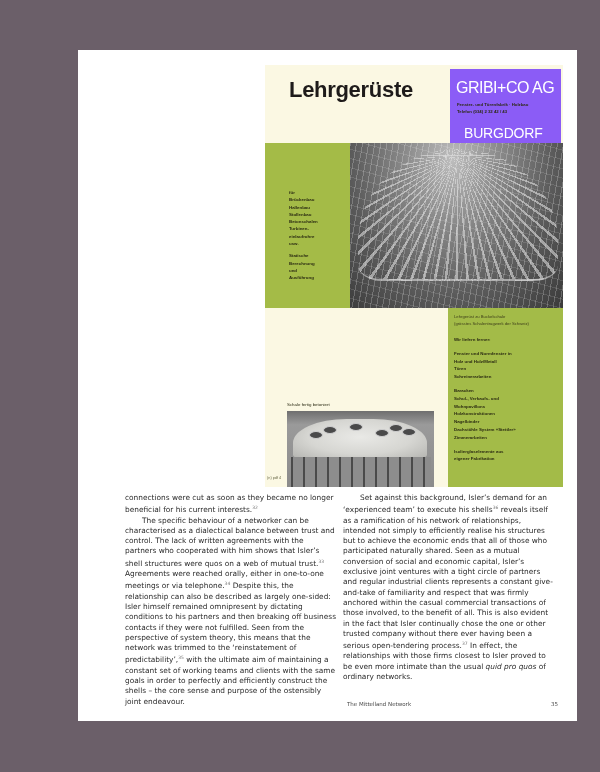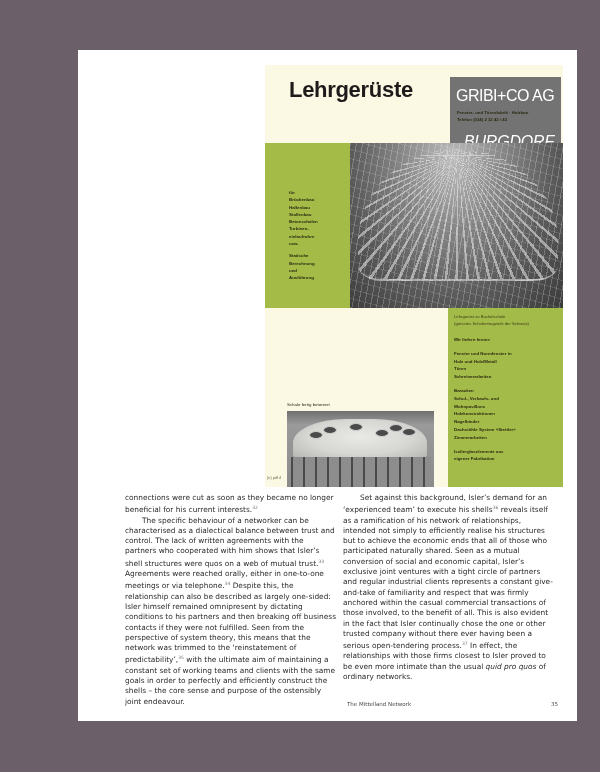--- a/index.html
+++ b/index.html
@@ -13,35 +13,35 @@
   
   .ad {
     position:absolute; left:187px; top:15px; width:298px; height:422px;
     background:#fbf8e3;
   }
   .ad-title {
     position:absolute; left:24px; top:12px; font-family:"Liberation Sans", sans-serif;
     font-weight:bold; font-size:22px; color:#1e1b1a; letter-spacing:-0.3px;
   }
   .ad-header-green {
-    position:absolute; left:185px; top:12px; width:111px; height:98px; background:#737373;
+    position:absolute; left:185px; top:4px; width:111px; height:98px; background:#8b5cf6;
   }
   .brand {
     position:absolute; left:6px; top:10px; font-family:"Liberation Sans", sans-serif;
     font-size:16px; color:#ffffff; letter-spacing:-0.5px; white-space:nowrap;
   }
   .brand-sub {
     position:absolute; left:7px; font-family:"Liberation Sans", sans-serif;
     font-size:4.3px; font-weight:bold; color:#2b2a12; white-space:nowrap;
   }
   .brand-sub.l1 { top:33px; }
   .brand-sub.l2 { top:40px; }
   .city {
     position:absolute; left:14px; top:56px; font-family:"Liberation Sans", sans-serif;
-    font-size:16px; color:#ffffff; letter-spacing:-0.2px;font-style:italic;
+    font-size:14px; color:#ffffff; letter-spacing:-0.2px;
   }
   .ad-left-green {
     position:absolute; left:0; top:78px; width:86px; height:165px; background:#a4bb47;
   }
   .left-list {
     position:absolute; left:24px; top:46px; font-family:"Liberation Sans", sans-serif;
     font-size:4.4px; font-weight:bold; color:#2a2a12; line-height:7.3px;
   }
   .left-list .gap { height:5px; }
   .photo-main {

